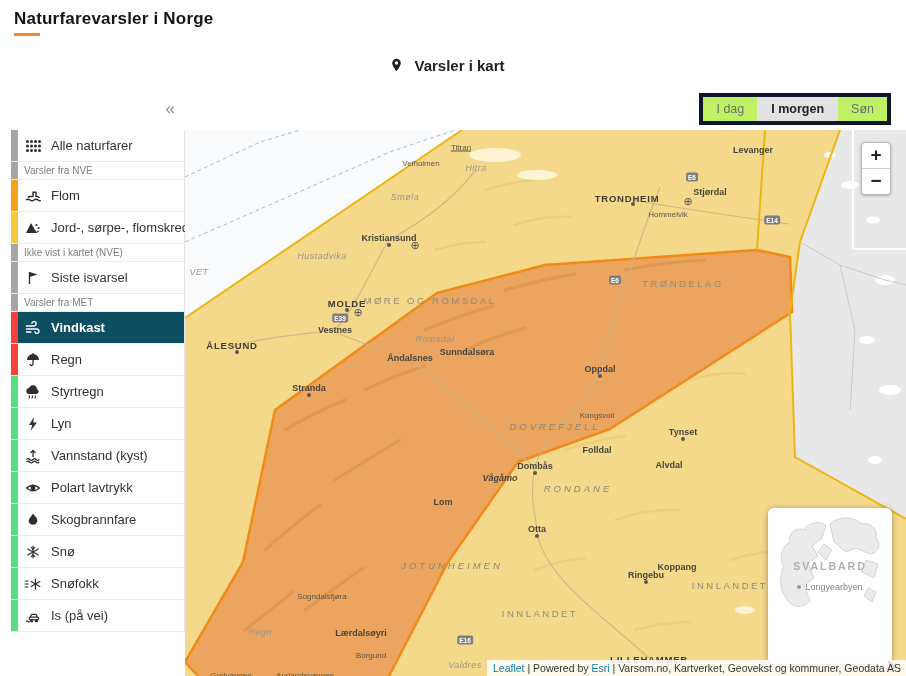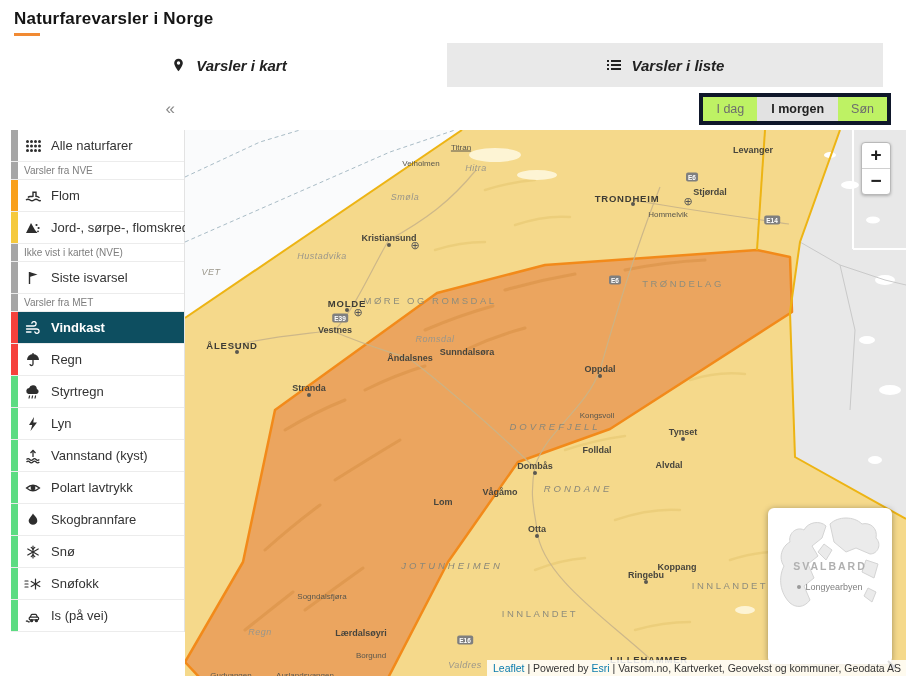--- a/index.html
+++ b/index.html
@@ -2,21 +2,21 @@
 <html><head>
 <meta charset="utf-8">
 <style>
   html,body{margin:0;padding:0;width:906px;height:676px;overflow:hidden;background:#fff;
     font-family:"Liberation Sans",sans-serif;}
   
   .hdr{padding:9px 0 0 14px;}
   .hdr h1{margin:0;font-size:17px;font-weight:700;color:#151515;letter-spacing:.2px;}
   .hdr .rule{width:26px;height:3px;margin:4px 0 0 0;}
   
-  .tabs{display:flex;margin:7px 23px 0 11px;height:44px;font-style:italic;}
+  .tabs{display:flex;margin:7px 23px 0 11px;height:44px;}
   .tab{flex:1;display:flex;align-items:center;justify-content:center;gap:10px;
     font-size:15px;font-weight:700;color:#222;cursor:pointer;}
   .tab.active{background:#fff;}
   .tab.inactive{background:#e9e9e9;}
   .tab svg{display:block;}
   
   .content{display:flex;}
   .leftcol{width:174px;margin-left:11px;flex:none;}
   .rightcol{width:721px;flex:none;}
   .collapse-row{height:43px;display:flex;align-items:center;justify-content:flex-end;padding-right:10px;}
@@ -86,33 +86,20 @@
 <div class="tabs">
   <div class="tab active">
     <span>
       <svg width="15" height="16" viewBox="0 0 16 16">
           <path d="M8,1.2 a4.6,4.6 0 0 1 4.6,4.6 c0,3.3 -4.6,8.9 -4.6,8.9 s-4.6,-5.6 -4.6,-8.9 A4.6,4.6 0 0 1 8,1.2 Z" fill="#222"></path>
           <circle cx="8" cy="5.8" r="1.8" fill="#fff"></circle>
         </svg>
     </span>
     <span>Varsler i kart</span>
   </div>
-  <div class="tab inactive">
-    <span>
-      <svg width="16" height="16" viewBox="0 0 16 16" fill="#222">
-          <rect x="1" y="3" width="2" height="2"></rect>
-          <rect x="1" y="7" width="2" height="2"></rect>
-          <rect x="1" y="11" width="2" height="2"></rect>
-          <rect x="5" y="3" width="10" height="2"></rect>
-          <rect x="5" y="7" width="10" height="2"></rect>
-          <rect x="5" y="11" width="10" height="2"></rect>
-        </svg>
-    </span>
-    <span>Varsler i liste</span>
-  </div>
 </div>
 
 <div class="content">
 
   <div class="leftcol">
     <div class="collapse-row">
       <span class="collapse-btn">«</span>
     </div>
     <div class="side">
 
@@ -398,21 +385,21 @@
         <g id="g-borders">
             <polyline points="277,0 0,188" fill="none" stroke="#edb414" stroke-width="2"></polyline>
             <polyline points="580,0 572,120" fill="none" stroke="#edb414" stroke-width="2"></polyline>
             <polyline points="655,0 615,112 605,182 610,327 721,389" fill="none" stroke="#edb414" stroke-width="2"></polyline>
             <polyline points="0,47 75,12 115,0" fill="none" stroke="#a9bcc6" stroke-width="1" stroke-dasharray="4,3"></polyline>
             <polyline points="0,112 205,22 270,0" fill="none" stroke="#a9bcc6" stroke-width="1" stroke-dasharray="4,3"></polyline>
           </g>
       </svg>
 
       <div id="labels">
-          <span class="ml-water" style="left: 14px; top: 142px; margin-left: 12px;">VET</span>
+          <span class="ml-water" style="left: 14px; top: 142px;">VET</span>
           <span class="ml-city-sm" style="left: 236px; top: 33px;">Veiholmen</span>
           <span class="ml-city-sm" style="left: 276px; top: 17px; text-decoration: underline;">Titran</span>
           <span class="ml-water" style="left: 291px; top: 38px;">Hitra</span>
           <span class="ml-water" style="left: 220px; top: 67px;">Smøla</span>
           <span class="ml-water" style="left: 137px; top: 126px;">Hustadvika</span>
           <span class="ml-city" style="left: 204px; top: 108px;">Kristiansund</span>
           <span class="ml-city-caps" style="left: 442px; top: 68px;">TRONDHEIM</span>
           <span class="ml-city" style="left: 525px; top: 62px;">Stjørdal</span>
           <span class="ml-city" style="left: 568px; top: 20px;">Levanger</span>
           <span class="ml-city-sm" style="left: 483px; top: 84px;">Hommelvik</span>
@@ -426,21 +413,21 @@
           <span class="ml-city" style="left: 282px; top: 222px;">Sunndalsøra</span>
           <span class="ml-city" style="left: 124px; top: 258px;">Stranda</span>
           <span class="ml-city" style="left: 415px; top: 239px;">Oppdal</span>
           <span class="ml-range" style="left: 370px; top: 296px;">DOVREFJELL</span>
           <span class="ml-city-sm" style="left: 412px; top: 285px;">Kongsvoll</span>
           <span class="ml-city" style="left: 350px; top: 336px;">Dombås</span>
           <span class="ml-city" style="left: 412px; top: 320px;">Folldal</span>
           <span class="ml-city" style="left: 498px; top: 302px;">Tynset</span>
           <span class="ml-city" style="left: 484px; top: 335px;">Alvdal</span>
           <span class="ml-range" style="left: 393px; top: 358px;">RONDANE</span>
-          <span class="ml-city" style="left: 315px; top: 362px;">Vågåmo</span>
+          <span class="ml-city" style="left: 315px; top: 348px; font-style: italic;">Vågåmo</span>
           <span class="ml-city" style="left: 258px; top: 372px;">Lom</span>
           <span class="ml-city" style="left: 352px; top: 399px;">Otta</span>
           <span class="ml-range" style="left: 267px; top: 435px;">JOTUNHEIMEN</span>
           <span class="ml-city" style="left: 461px; top: 445px;">Ringebu</span>
           <span class="ml-city" style="left: 492px; top: 437px;">Koppang</span>
           <span class="ml-region" style="left: 545px; top: 455px;">INNLANDET</span>
           <span class="ml-region" style="left: 355px; top: 483px;">INNLANDET</span>
           <span class="ml-city-sm" style="left: 137px; top: 466px;">Sogndalsfjøra</span>
           <span class="ml-city" style="left: 176px; top: 503px;">Lærdalsøyri</span>
           <span class="ml-city-sm" style="left: 186px; top: 525px;">Borgund</span>

